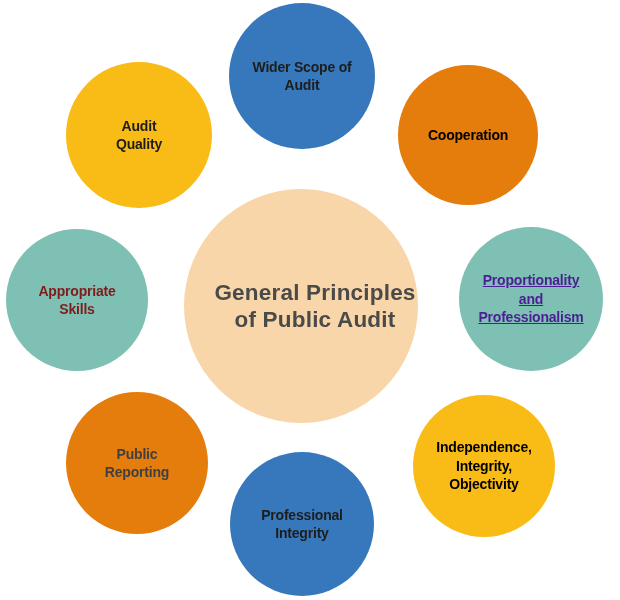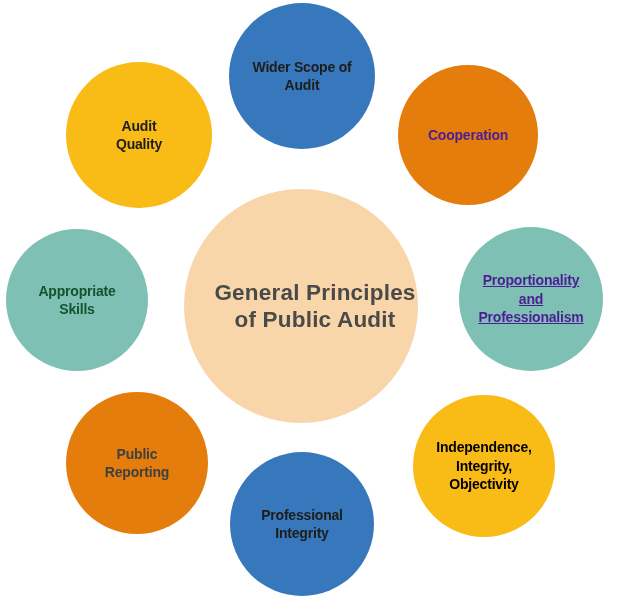--- a/index.html
+++ b/index.html
@@ -45,42 +45,42 @@
 
 <div class="canvas" style="background: rgb(255, 255, 255);">
     <div class="node node--center" style="left: 184px; top: 189px; width: 234px; height: 234px; background: rgb(248, 214, 170); color: rgb(74, 74, 73);">
       <span class="node-label">General Principles
 of Public Audit</span>
     </div>
     <div class="node node--satellite" style="left: 229px; top: 3px; width: 146px; height: 146px; background: rgb(55, 120, 188); color: rgb(29, 29, 27);">
       <span class="node-label">Wider Scope of
 Audit</span>
     </div>
-    <div class="node node--satellite" style="left: 398px; top: 65px; width: 140px; height: 140px; background: rgb(229, 125, 13); color: #4c1d95;">
+    <div class="node node--satellite" style="left: 398px; top: 65px; width: 140px; height: 140px; background: rgb(229, 125, 13); color: #000000;">
       <span class="node-label">Cooperation</span>
     </div>
     <div class="node node--satellite" style="left: 459px; top: 227px; width: 144px; height: 144px; background: rgb(127, 192, 180); color: #4c1d95; text-decoration: underline;">
       <span class="node-label">Proportionality
 and
 Professionalism</span>
     </div>
     <div class="node node--satellite" style="left: 413px; top: 395px; width: 142px; height: 142px; background: rgb(249, 187, 21); color: #000000;">
       <span class="node-label">Independence,
 Integrity,
 Objectivity</span>
     </div>
     <div class="node node--satellite" style="left: 230px; top: 452px; width: 144px; height: 144px; background: rgb(55, 120, 188); color: rgb(29, 29, 27);">
       <span class="node-label">Professional
 Integrity</span>
     </div>
     <div class="node node--satellite" style="left: 66px; top: 392px; width: 142px; height: 142px; background: rgb(229, 125, 13); color: #404040;">
       <span class="node-label">Public
 Reporting</span>
     </div>
-    <div class="node node--satellite" style="left: 6px; top: 229px; width: 142px; height: 142px; background: rgb(127, 192, 180); color: #14532d;">
+    <div class="node node--satellite" style="left: 6px; top: 229px; width: 142px; height: 142px; background: rgb(127, 192, 180); color: #7f1d1d;">
       <span class="node-label">Appropriate
 Skills</span>
     </div>
     <div class="node node--satellite" style="left: 66px; top: 62px; width: 146px; height: 146px; background: rgb(249, 187, 21); color: rgb(29, 29, 27);">
       <span class="node-label">Audit
 Quality</span>
     </div>
   </div>
 
 </body></html>

